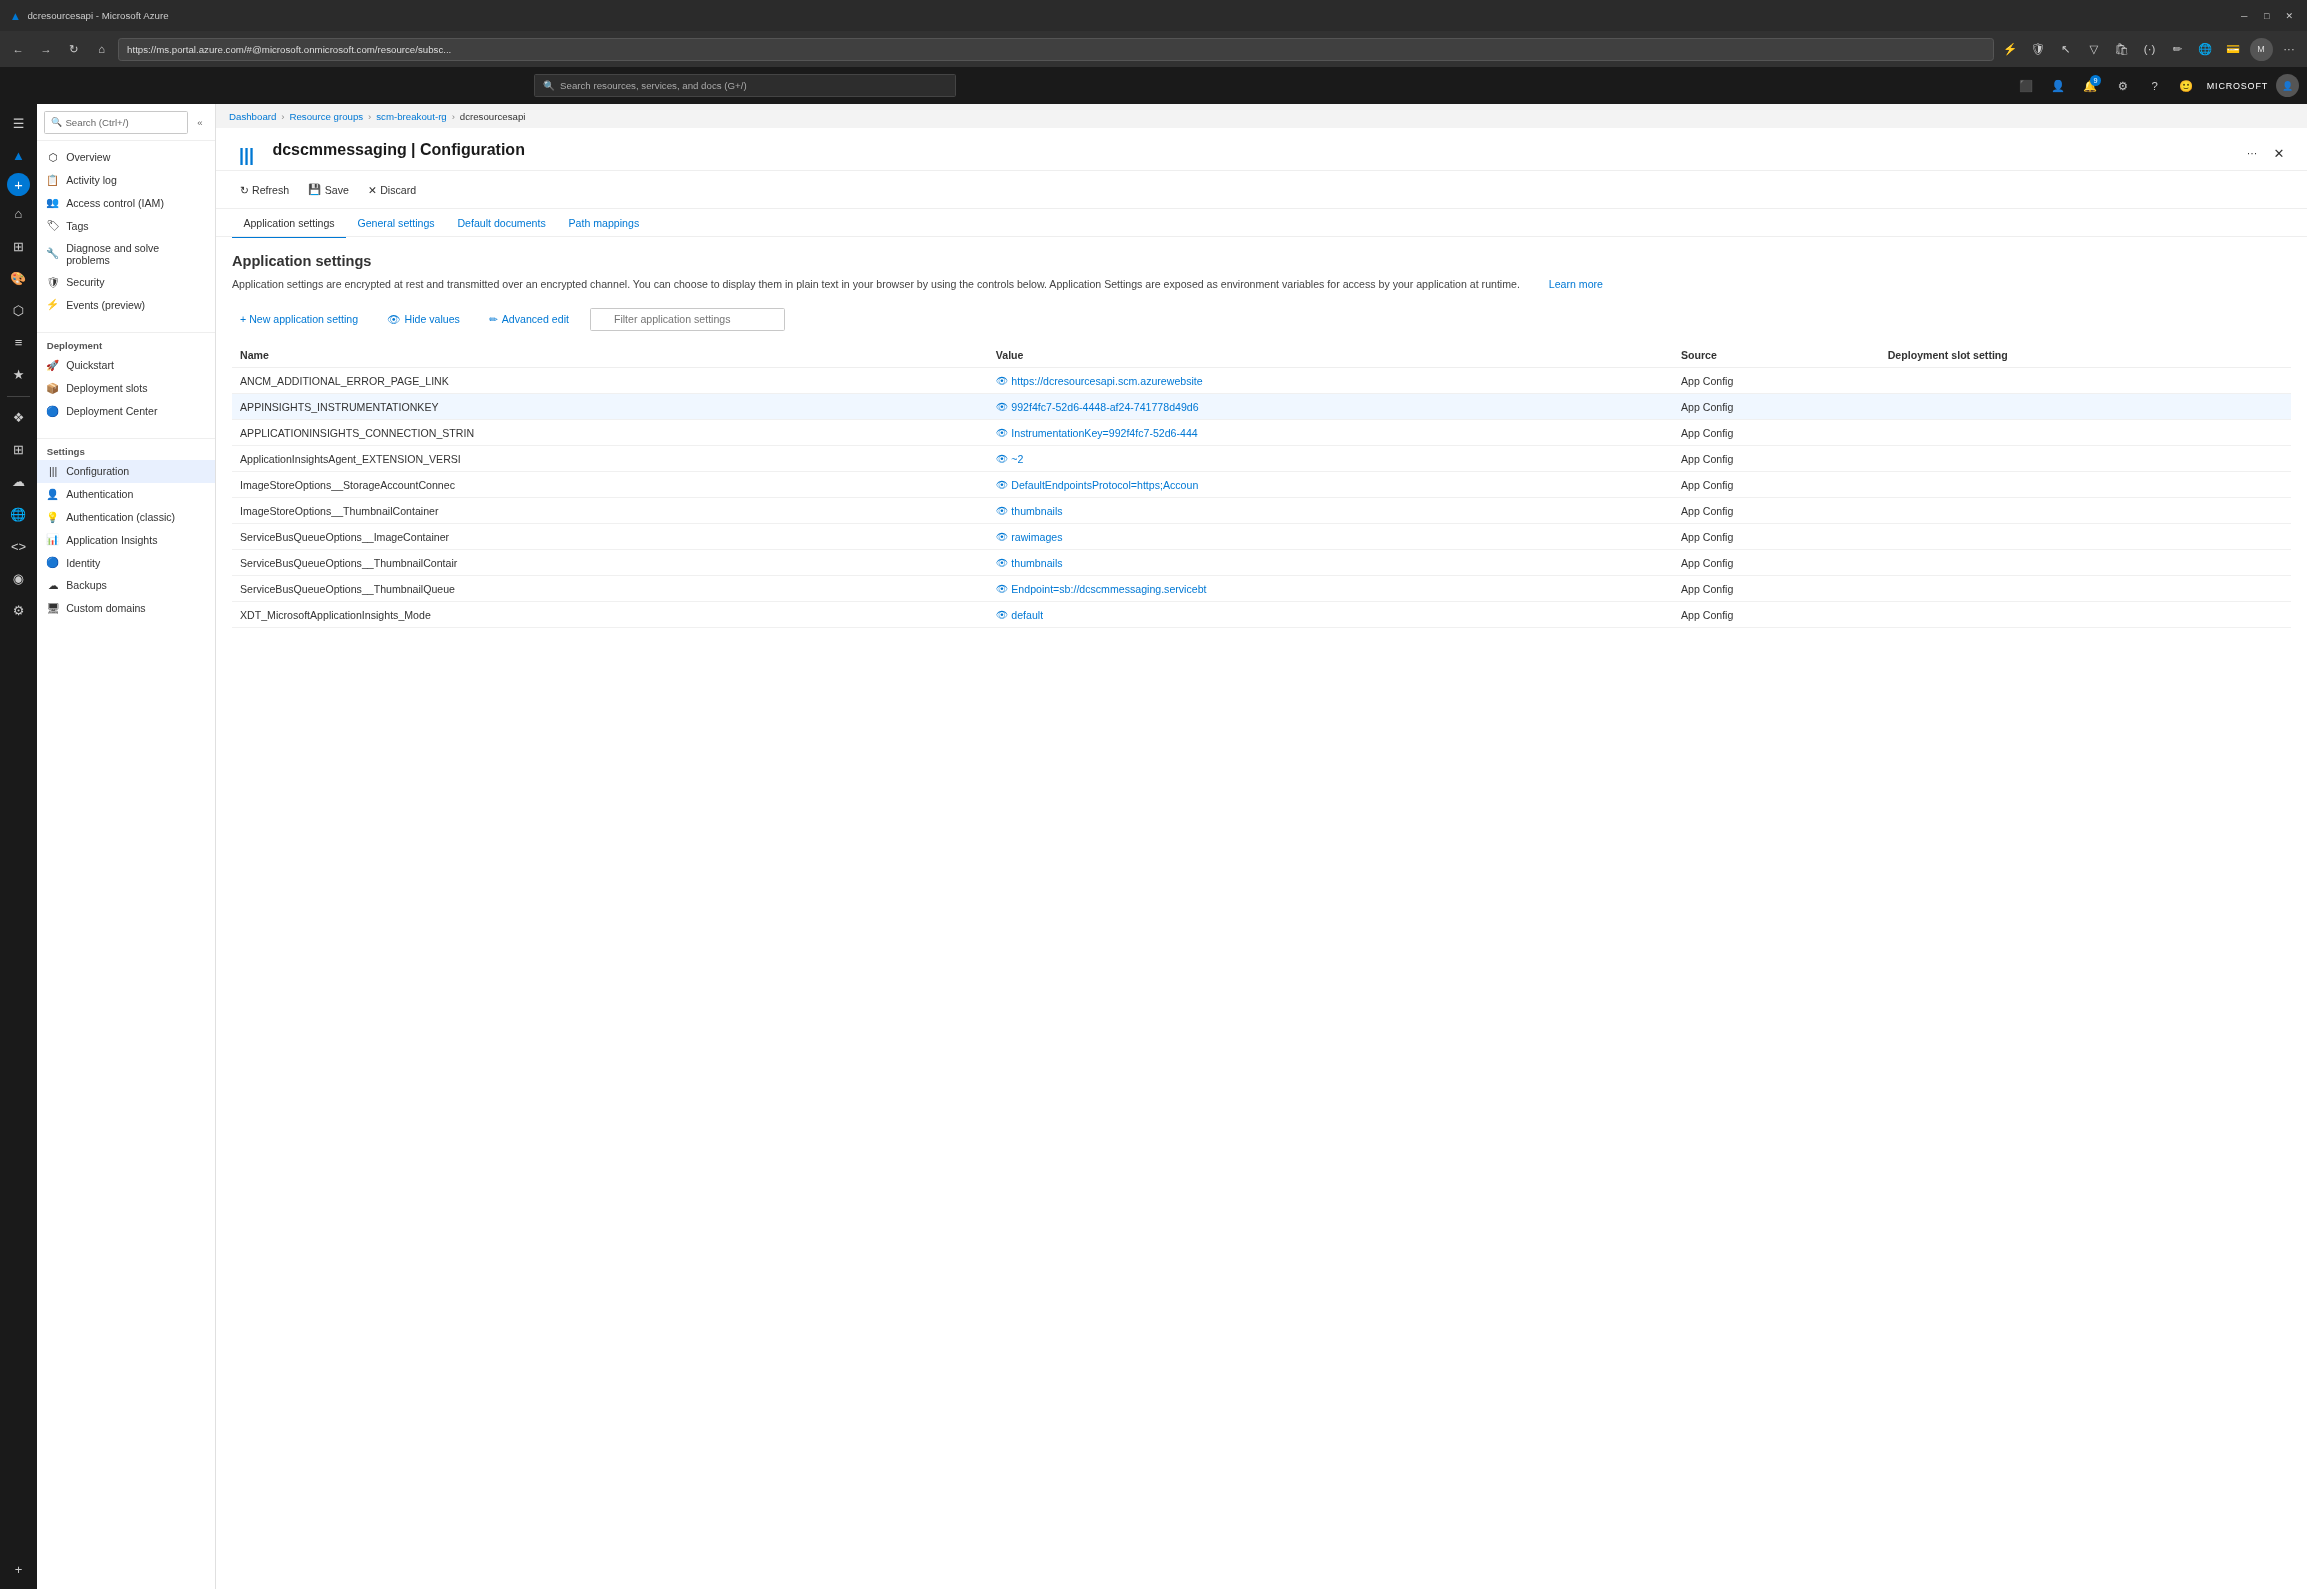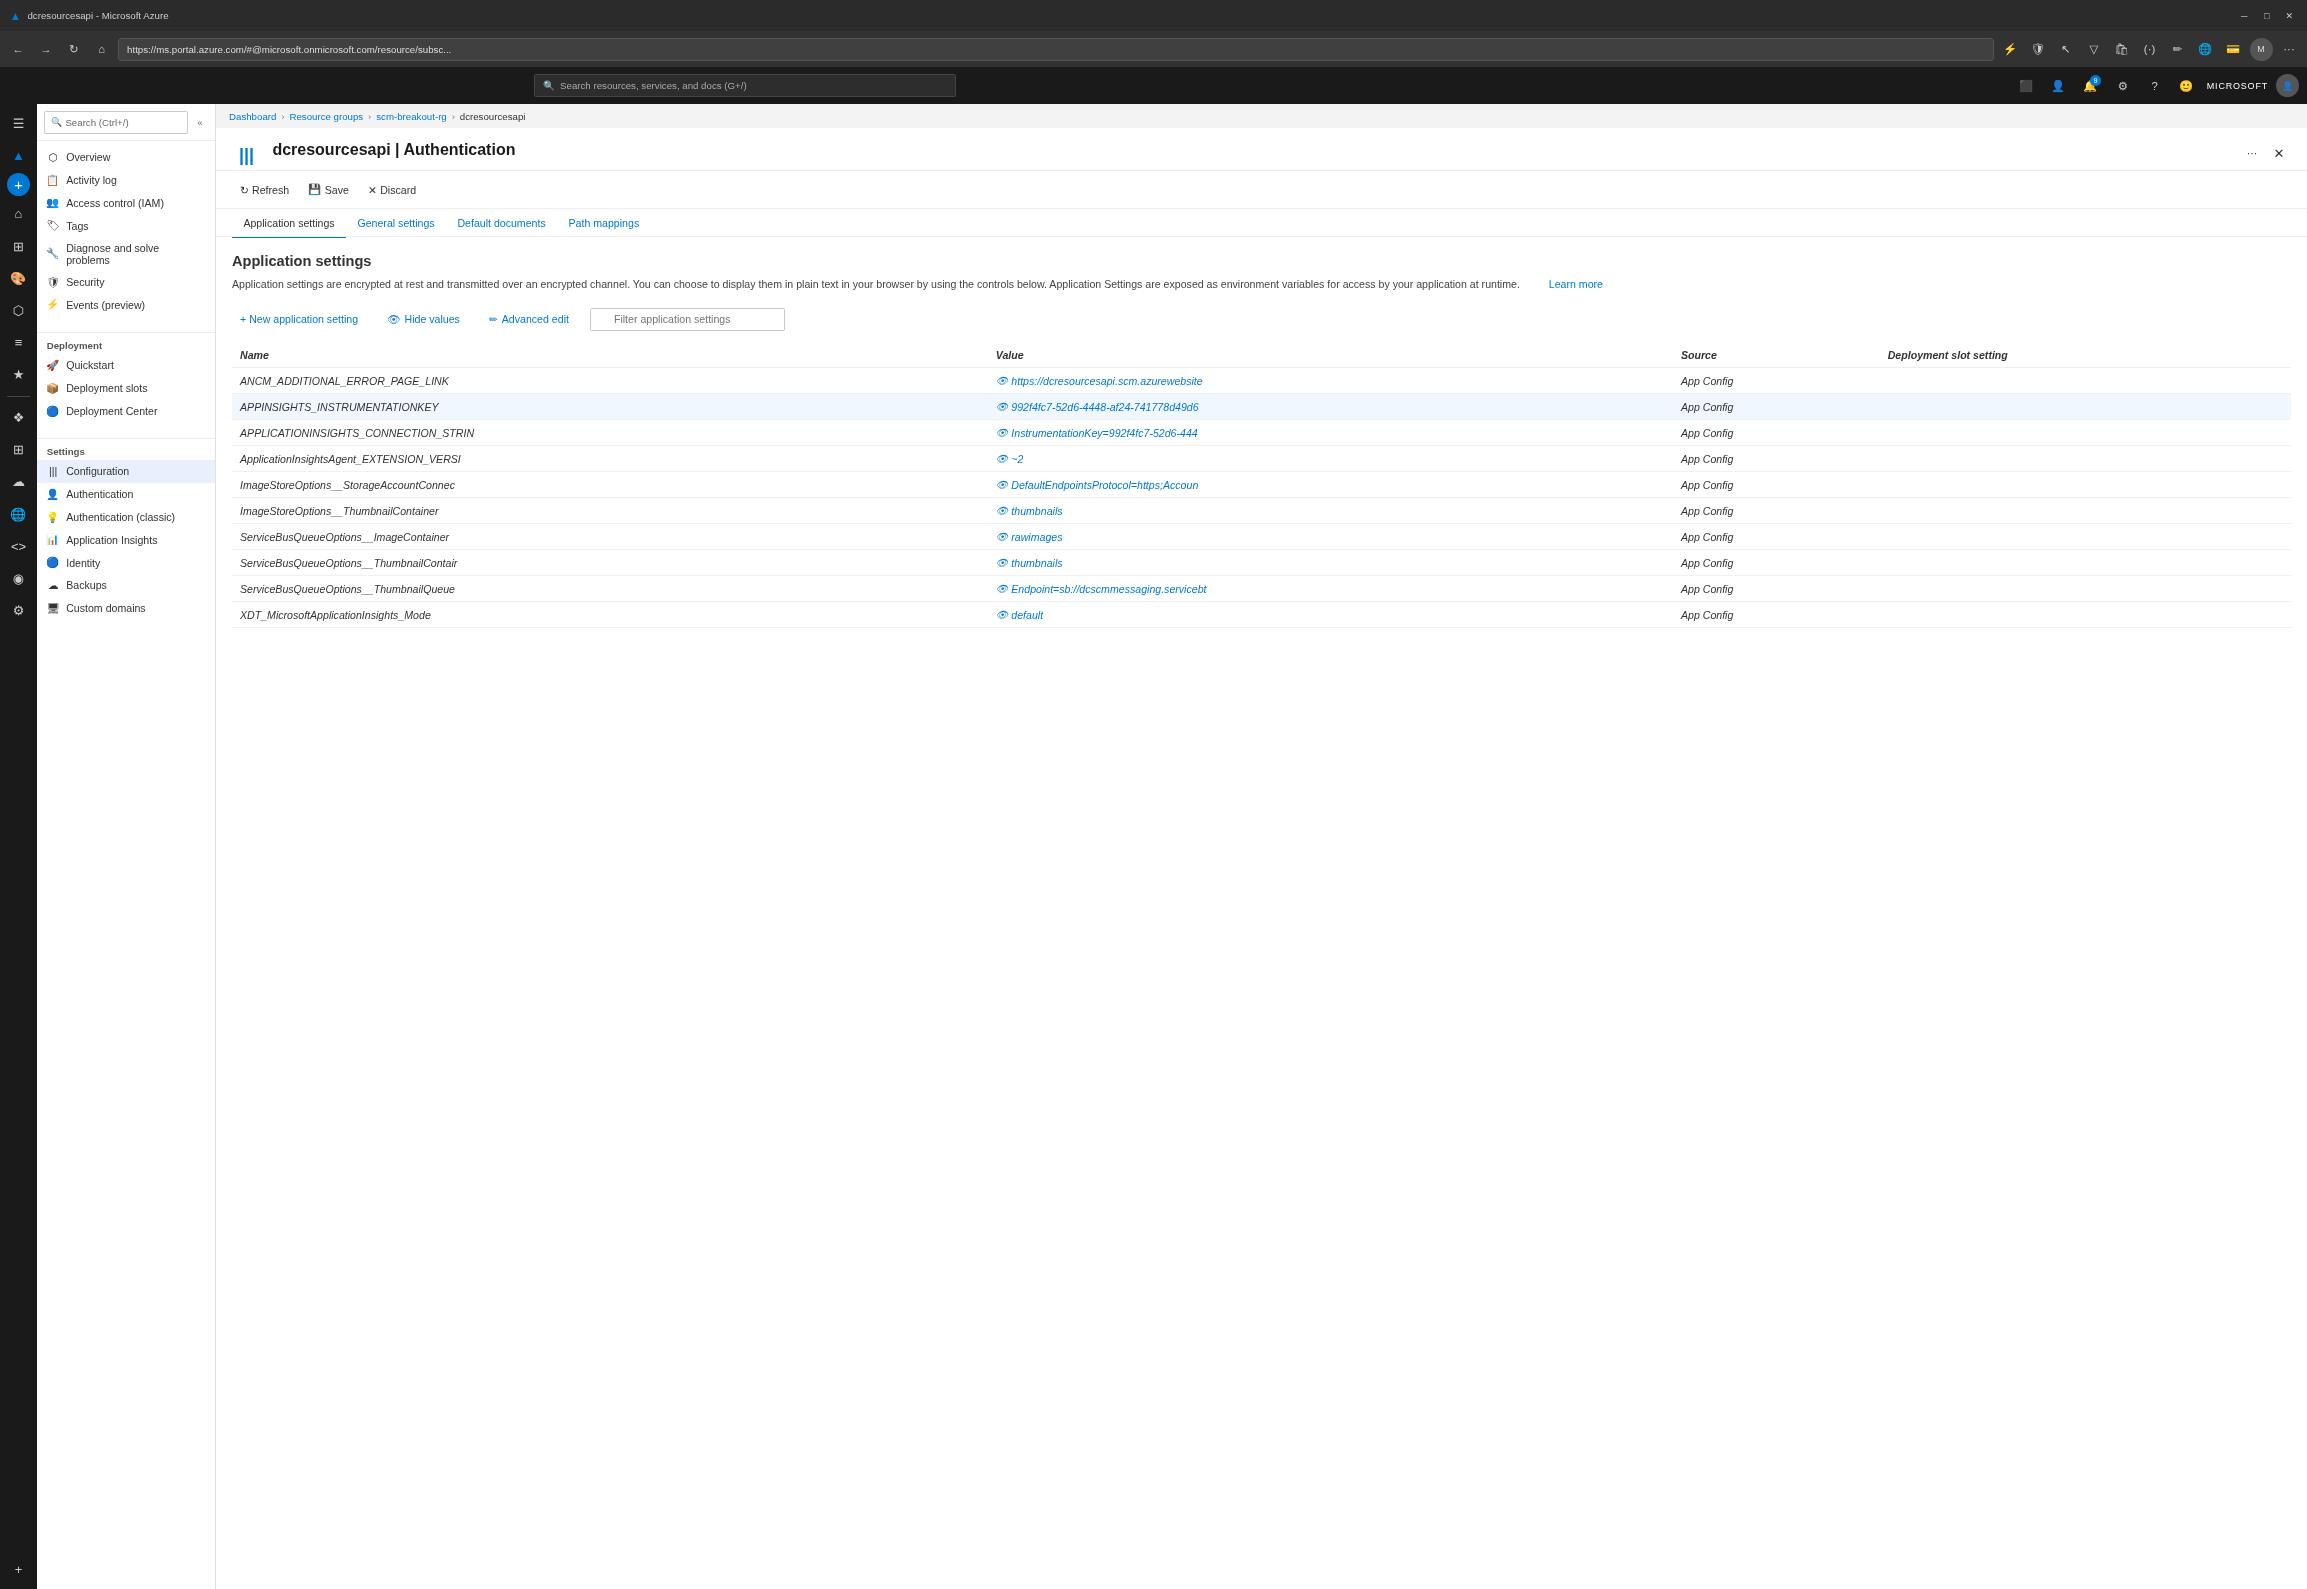--- a/index.html
+++ b/index.html
@@ -89,21 +89,21 @@
 
     
     .action-bar { display: flex; align-items: center; gap: 13px; margin-bottom: 11.4px; }
     .action-btn { display: flex; align-items: center; gap: 4px; padding: 4px 8px; background: transparent; border: none; cursor: pointer; font-size: 10.6px; color: #0078d4; }
     .action-btn.add { color: #0078d4; }
     .filter-input { border: 0.8px solid #c8c8c8; border-radius: 1.6px; height: 23px; padding: 0 8px 0 23px; font-size: 10.6px; width: 195px; background: #fff; position: relative; }
     .filter-wrap { position: relative; display: flex; align-items: flex-start; }
     .filter-icon { position: absolute; left: 6.5px; color: #666; font-size: 9.7px; pointer-events: none; }
 
     
-    .settings-table { width: 100%; border-collapse: collapse; font-style: italic; }
+    .settings-table { width: 100%; border-collapse: collapse; }
     .settings-table th { text-align: left; padding: 6.5px 8px; font-size: 10.6px; font-weight: 600; color: #333; border-bottom: 1.6px solid #eee; }
     .settings-table td { padding: 6.5px 8px; font-size: 10.6px; color: #333; border-bottom: 0.8px solid #f0f0f0; }
     .value-link { color: #0078d4; text-decoration: none; display: flex; align-items: center; gap: 3.2px; overflow: hidden; }
     .value-text { overflow: hidden; text-overflow: ellipsis; white-space: nowrap; max-width: 211px; display: inline-block; }
     .eye-icon { color: #0078d4; font-size: 9.7px; flex-shrink: 0; }
     .source-text { color: #555; }
     .row-highlight { background: #f0f7ff; }
   </style>
 </head>
 <body>
@@ -293,21 +293,21 @@
           <span class="breadcrumb-item">scm-breakout-rg</span>
           <span class="breadcrumb-sep">›</span>
           <span class="breadcrumb-item current">dcresourcesapi</span>
         </div>
 
         <div class="content-panel">
 
           <div class="content-panel-header">
             <div class="panel-icon" style="font-size:18px;color:#0078d4;font-weight:bold;">|||</div>
             <div class="panel-title-group">
-              <div class="panel-title">dcresourcesapi | Authentication</div>
+              <div class="panel-title">dcscmmessaging | Configuration</div>
             </div>
             <div class="panel-header-actions">
               <button class="panel-header-btn">···</button>
               <div class="panel-close-btn">✕</div>
             </div>
           </div>
 
           <div class="panel-toolbar">
             <button class="toolbar-btn">
               <span>↻</span>

